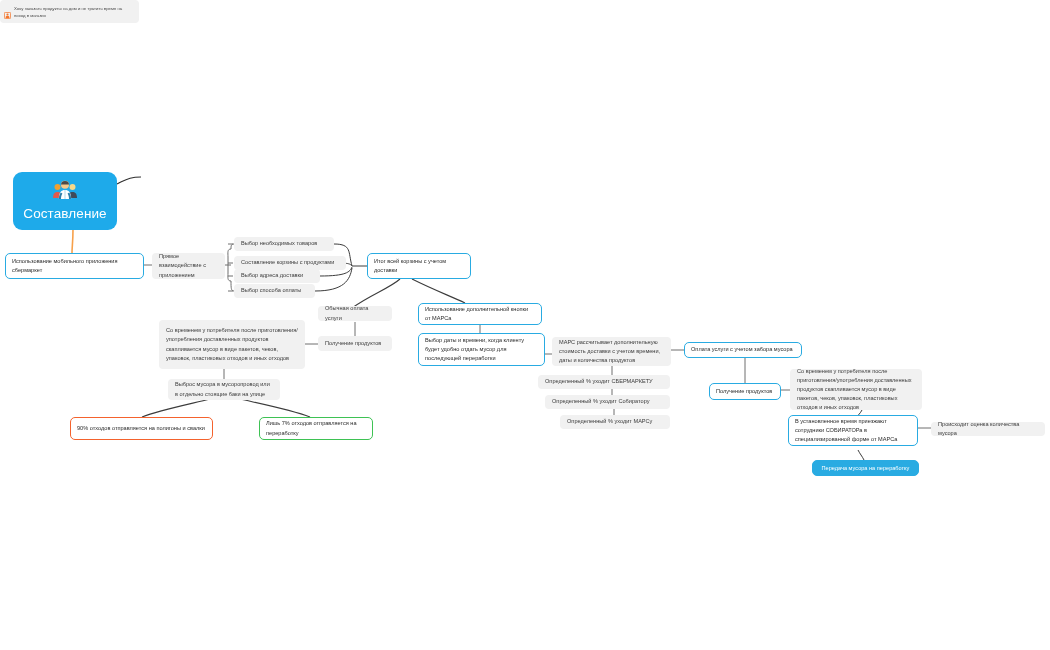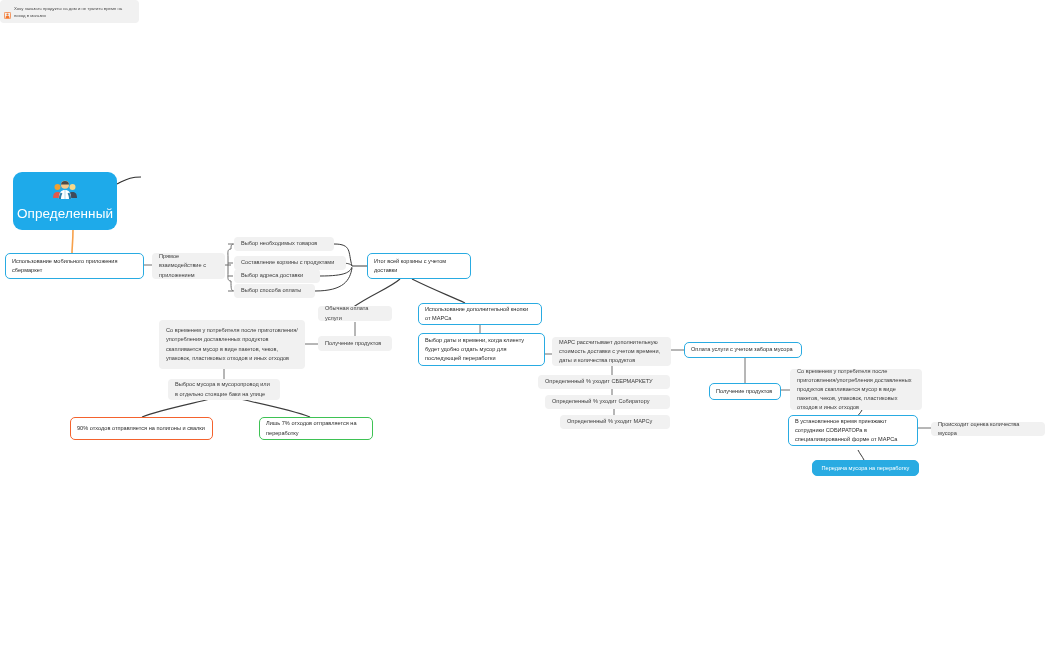--- a/index.html
+++ b/index.html
@@ -223,21 +223,21 @@
         <path d="M16,18 C16,13.5 18,12 20.5,12 C23,12 25,13.5 25,18 Z" fill="#3f4a5a"></path>
 
         <circle cx="13" cy="4.8" r="4" fill="#f6c98a"></circle>
         <path d="M13,1 C10.4,1 9,2.6 9,4.6 L17,4.6 C17,2.6 15.6,1 13,1 Z" fill="#4a4a4a"></path>
         <path d="M6.8,19 C6.8,12.2 9.5,10 13,10 C16.5,10 19.2,12.2 19.2,19 Z" fill="#ffffff"></path>
         <path d="M12.2,10 L13.8,10 L13.8,19 L12.2,19 Z" fill="#cfe7f2"></path>
         <path d="M6.8,19 C6.9,16 7.6,13.8 8.8,12.4 L10.4,13.4 C9.5,14.8 9,16.6 9,19 Z" fill="#2f7fa8"></path>
         <path d="M19.2,19 C19.1,16 18.4,13.8 17.2,12.4 L15.6,13.4 C16.5,14.8 17,16.6 17,19 Z" fill="#2f7fa8"></path>
       </svg>
     </span>
-    <span class="root-label">Определенный</span>
+    <span class="root-label">Составление</span>
   </div>
 
   <div class="callout" style="left:141px; top:170px; width:130px;">
     <span class="c-ico">
       <svg width="7" height="7" viewBox="0 0 10 10">
         <rect x="0.5" y="0.5" width="9" height="9" rx="1.6" fill="none" stroke="#f4752b" stroke-width="1.2"></rect>
         <circle cx="5" cy="3.6" r="1.5" fill="#f4752b"></circle>
         <path d="M2.2,8.4 C2.2,6.2 3.4,5.4 5,5.4 C6.6,5.4 7.8,6.2 7.8,8.4 Z" fill="#f4752b"></path>
       </svg>
     </span>

